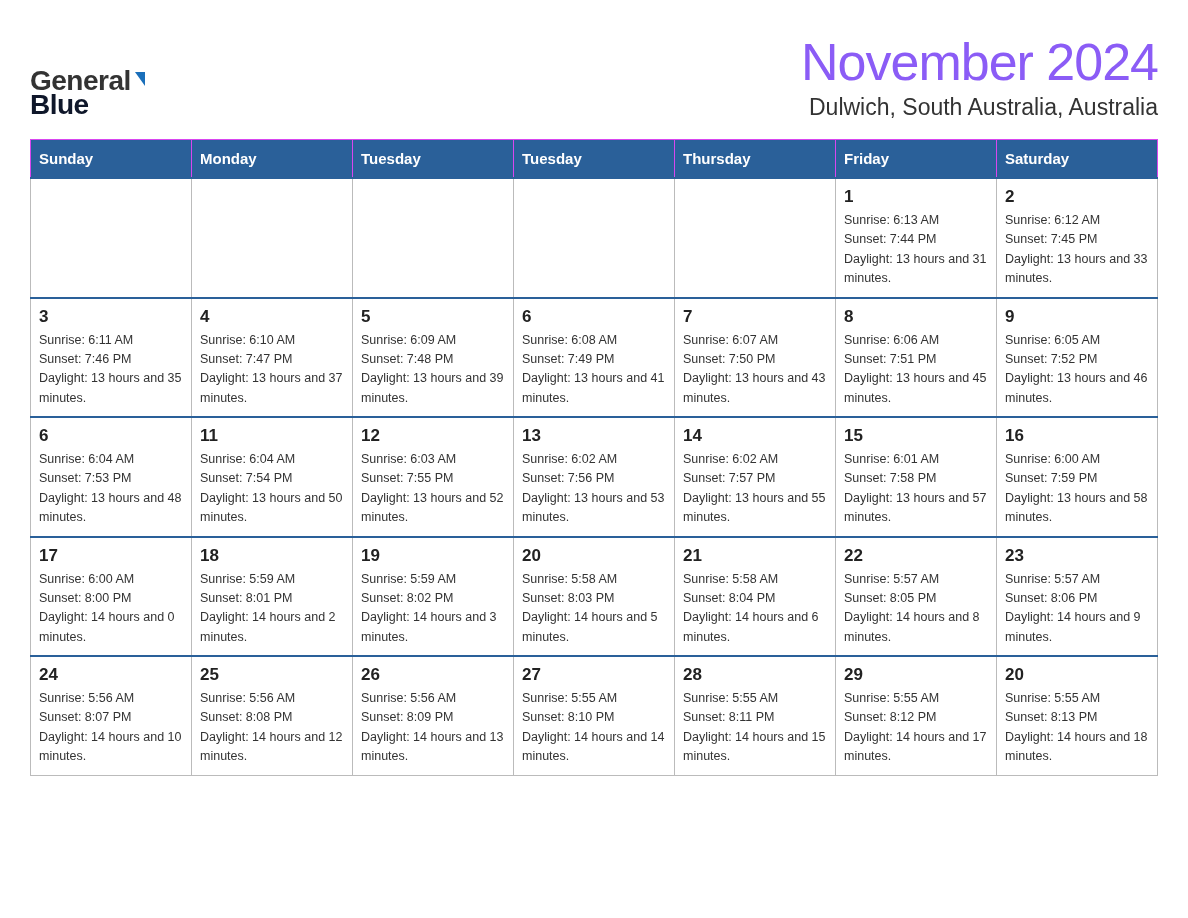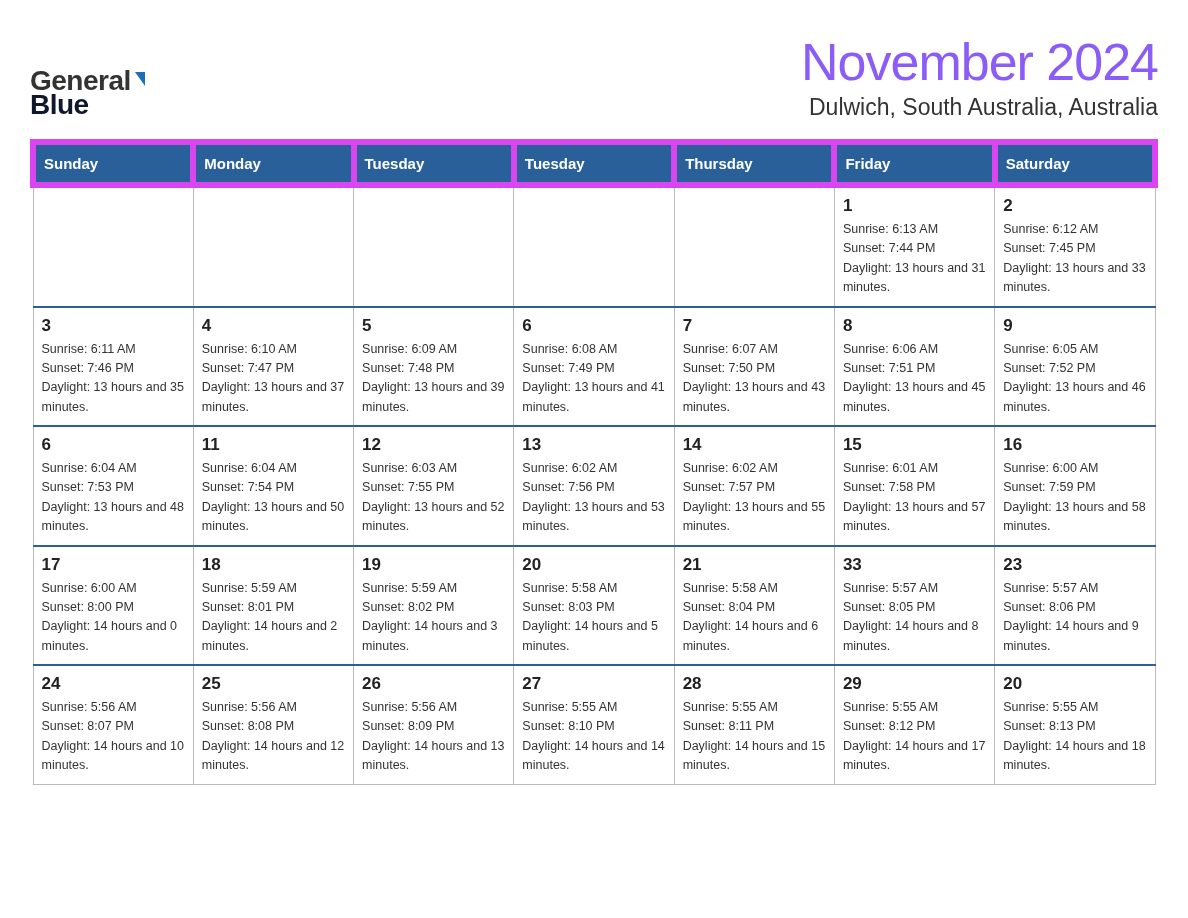--- a/index.html
+++ b/index.html
@@ -66,21 +66,21 @@
       border-collapse: collapse;
       border: 1px solid #aaa;
     }
     .calendar-table th {
       background-color: #2a6099;
       color: #fff;
       font-size: 15px;
       font-weight: bold;
       padding: 10px 8px;
       text-align: left;
-      border: 6px solid #d946ef;
+      border: 1px solid #d946ef;
     }
     .calendar-table td {
       vertical-align: top;
       padding: 8px 8px;
       border: 1px solid #bbb;
       width: calc(100% / 7);
       min-height: 110px;
       height: 110px;
     }
     .day-number {
@@ -221,21 +221,21 @@
         </td>
         <td>
           <div class="day-number">20</div>
           <div class="day-info">Sunrise: 5:58 AM<br>Sunset: 8:03 PM<br>Daylight: 14 hours and 5 minutes.</div>
         </td>
         <td>
           <div class="day-number">21</div>
           <div class="day-info">Sunrise: 5:58 AM<br>Sunset: 8:04 PM<br>Daylight: 14 hours and 6 minutes.</div>
         </td>
         <td>
-          <div class="day-number">33</div>
+          <div class="day-number">22</div>
           <div class="day-info">Sunrise: 5:57 AM<br>Sunset: 8:05 PM<br>Daylight: 14 hours and 8 minutes.</div>
         </td>
         <td>
           <div class="day-number">23</div>
           <div class="day-info">Sunrise: 5:57 AM<br>Sunset: 8:06 PM<br>Daylight: 14 hours and 9 minutes.</div>
         </td>
       </tr>
       <tr class="week-row">
         <td>
           <div class="day-number">24</div>

